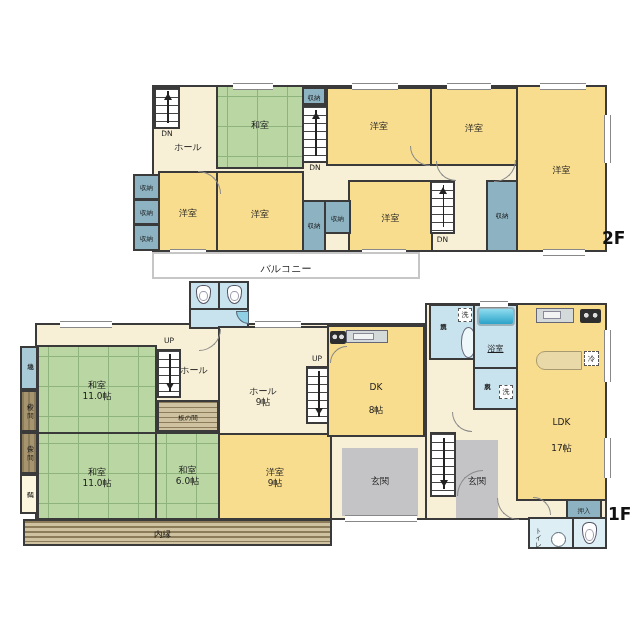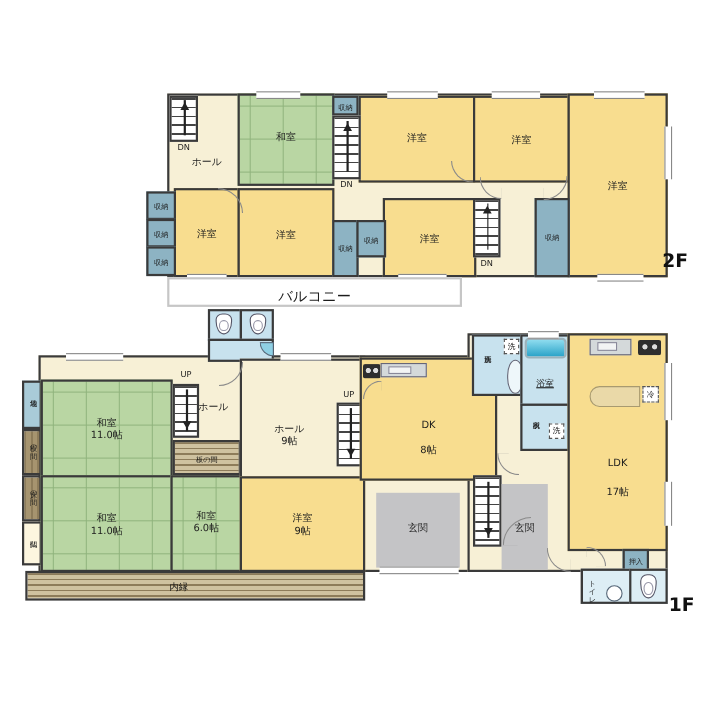--- a/index.html
+++ b/index.html
@@ -126,21 +126,21 @@
 <div class="winh" style="left:233px;top:83px;width:40px;"></div>
 <div class="winh" style="left:352px;top:83px;width:46px;"></div>
 <div class="winh" style="left:447px;top:83px;width:44px;"></div>
 <div class="winh" style="left:540px;top:83px;width:46px;"></div>
 <div class="winh" style="left:170px;top:249px;width:36px;"></div>
 <div class="winh" style="left:362px;top:249px;width:44px;"></div>
 <div class="winh" style="left:543px;top:249px;width:42px;"></div>
 <div class="winv" style="left:604px;top:115px;height:48px;"></div>
 
 <div class="balcony" style="left:152px;top:252px;width:268px;height:27px;">
-  <span class="rl" style="top:9px;font-size:13px;">バルコニー</span>
+  <span class="rl" style="top:9px;font-size:10px;">バルコニー</span>
 </div>
 <span class="floorlbl" style="left:602px;top:228px;">2F</span>
 
 <div class="base" style="left:35px;top:323px;width:297px;height:197px;"></div>
 <div class="base" style="left:327px;top:323px;width:105px;height:197px;"></div>
 <div class="base" style="left:425px;top:303px;width:182px;height:217px;"></div>
 <div class="base" style="left:528px;top:517px;width:79px;height:32px;"></div>
 
 <div class="room wet" style="left:189px;top:281px;width:31px;height:29px;"></div>
 <div class="room wet" style="left:218px;top:281px;width:31px;height:29px;"></div>
@@ -196,21 +196,21 @@
 
 <div class="room yellow" style="left:218px;top:433px;width:114px;height:87px;">
   <span class="rl" style="top:32px">洋室</span>
   <span class="rl" style="top:43px">9帖</span>
 </div>
 
 <div class="room woodh" style="left:23px;top:519px;width:309px;height:27px;">
   <span class="rl" style="top:8px;left:0;right:30px;font-size:8.5px;color:#111;">内縁</span>
 </div>
 
-<div class="room yellow" style="left:327px;top:325px;width:125px;height:112px;">
+<div class="room yellow" style="left:327px;top:325px;width:98px;height:112px;">
   <span class="rl" style="top:55px">DK</span>
   <span class="rl" style="top:78px">8帖</span>
 </div>
 <div class="stove" style="left:330px;top:331px;width:16px;height:13px;"></div>
 <div class="sinkc" style="left:346px;top:330px;width:42px;height:13px;"></div>
 
 <div class="gray" style="position:absolute;left:342px;top:448px;width:76px;height:68px;">
   <span class="rl" style="top:28px">玄関</span>
 </div>
 
@@ -244,32 +244,32 @@
 </div>
 
 <div class="stairs" style="left:430px;top:432px;width:26px;height:65px;">
     <span class="sline down"></span>
   </div>
 
 <div class="gray" style="position:absolute;left:456px;top:440px;width:42px;height:78px;">
   <span class="rl" style="top:36px">玄関</span>
 </div>
 
-<div class="room blue" style="left:566px;top:499px;width:24px;height:21px;">
+<div class="room blue" style="left:566px;top:499px;width:36px;height:21px;">
   <span class="rl sm" style="top:6px">押入</span>
 </div>
 
 <div class="room wet" style="left:528px;top:517px;width:46px;height:32px;background:#ddeef5;">
   <span class="vert lbl sm" style="left:5px;top:4px">トイレ</span>
 </div>
 <div class="room" style="left:572px;top:517px;width:35px;height:32px;background:#ddeef5;"></div>
 <div class="rndsink" style="left:551px;top:532px;width:13px;height:13px;"></div>
 <div class="wc" style="left:582px;top:522px;width:15px;height:22px;"></div>
 
-<span class="floorlbl" style="left:608px;top:540px;">1F</span>
+<span class="floorlbl" style="left:608px;top:504px;">1F</span>
 
 <div class="arc br" style="left:199px;top:329px;width:22px;height:22px;"></div>
 <div class="arc tl" style="left:330px;top:346px;width:17px;height:17px;"></div>
 <div class="arc bl" style="left:452px;top:412px;width:20px;height:20px;"></div>
 <div class="arc tl" style="left:457px;top:470px;width:26px;height:26px;"></div>
 <div class="arc bl" style="left:497px;top:498px;width:22px;height:22px;"></div>
 <div class="arc tr" style="left:533px;top:497px;width:18px;height:18px;"></div>
 
 <div class="winh" style="left:60px;top:321px;width:52px;"></div>
 <div class="winh" style="left:255px;top:321px;width:46px;"></div>

